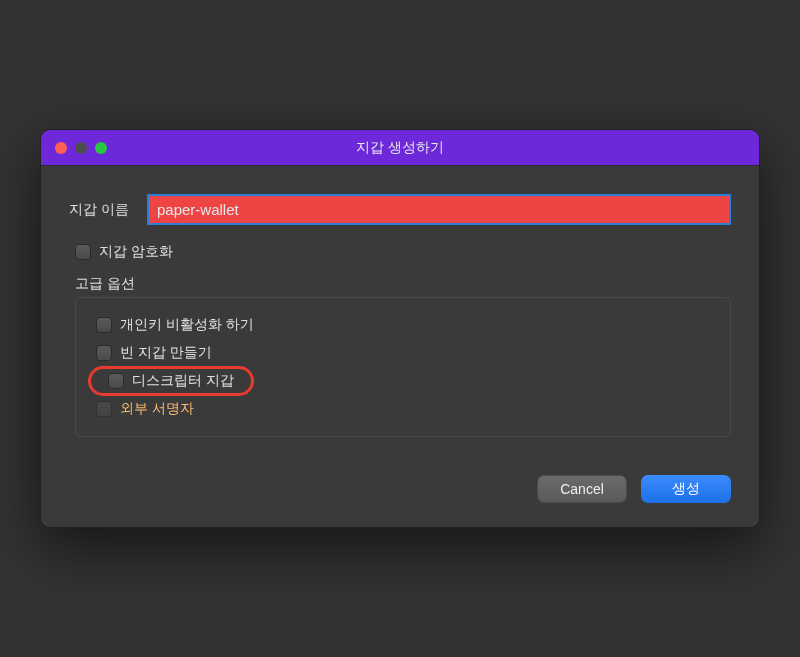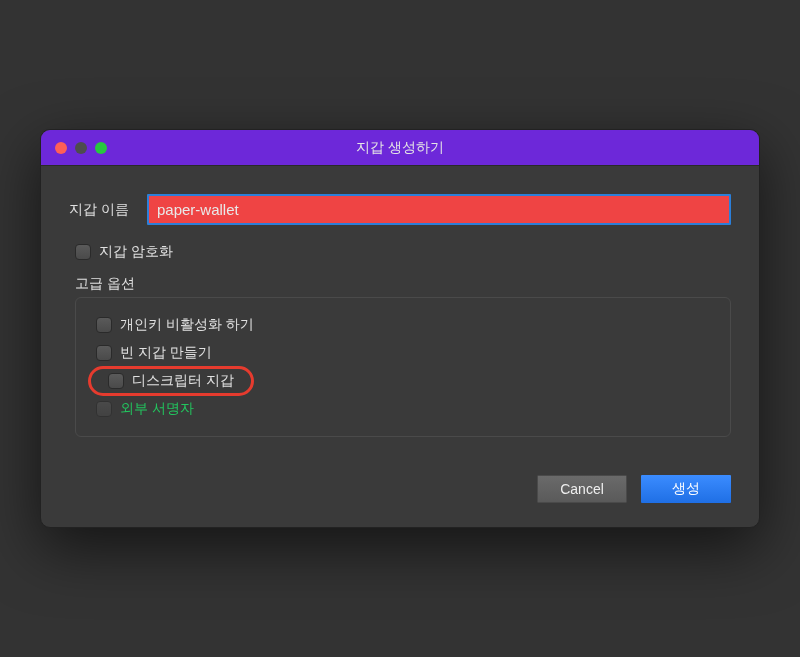--- a/index.html
+++ b/index.html
@@ -92,21 +92,21 @@
       flex-shrink: 0;
     }
     .checkbox.disabled {
       opacity: 0.5;
     }
     .check-label {
       color: #e0e0e0;
       font-size: 14px;
     }
     .check-label.disabled {
-      color: #22c55e;
+      color: #fdba74;
     }
     .fieldset-label {
       color: #e0e0e0;
       font-size: 14px;
       margin-bottom: 10px;
       display: block;
     }
     .fieldset {
       border: 1px solid #4a4a4a;
       border-radius: 6px;
@@ -139,21 +139,21 @@
       height: 30px;
     }
     .button-row {
       display: flex;
       justify-content: flex-end;
       gap: 14px;
     }
     .btn {
       min-width: 90px;
       padding: 5px 20px;
-      border-radius: 1px;
+      border-radius: 7px;
       font-size: 14px;
       border: none;
       cursor: pointer;
       text-align: center;
     }
     .btn-cancel {
       background: linear-gradient(#6a6a6a, #5a5a5a);
       color: #eee;
       border: 1px solid #4a4a4a;
     }

